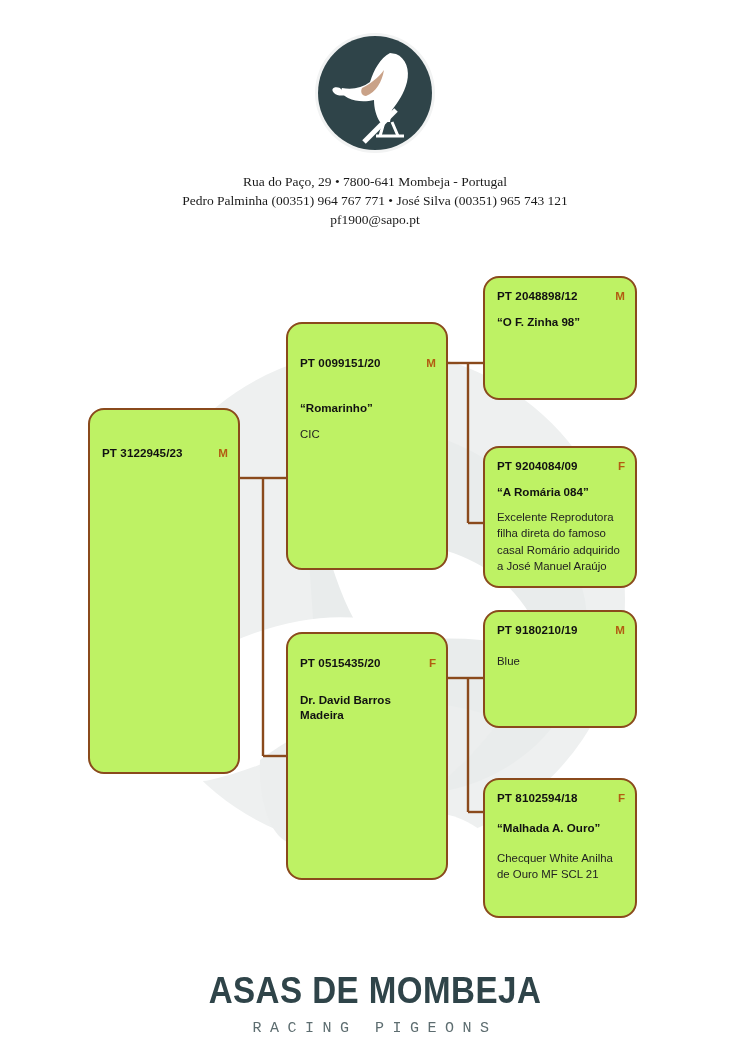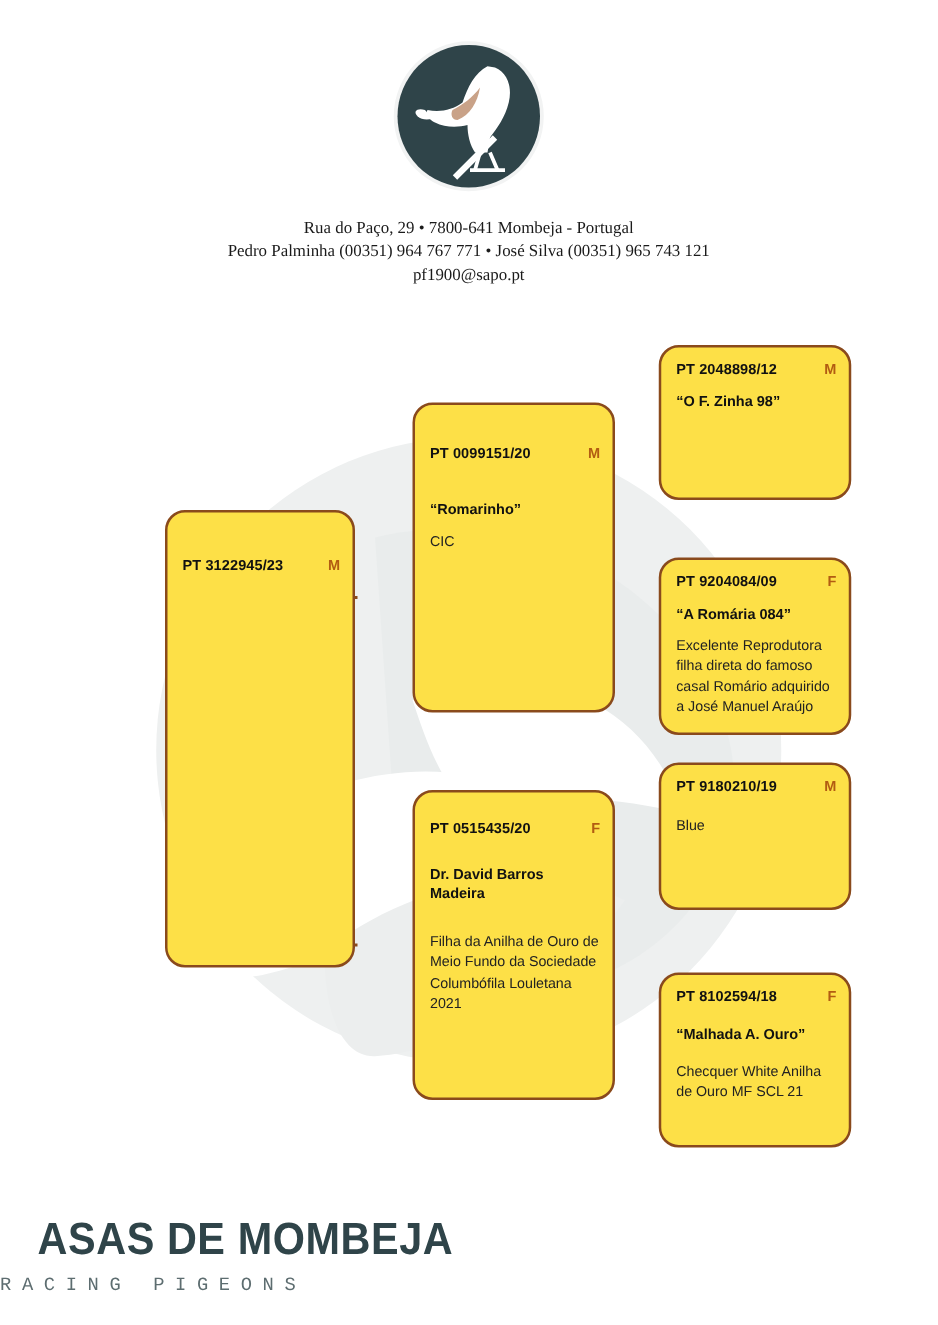--- a/index.html
+++ b/index.html
@@ -36,26 +36,25 @@
     font-size:13.5px;color:#1a1a1a;line-height:19px;
   }
   .addr div{white-space:nowrap;}
 
   
   .tree{position:absolute;left:0;top:0;width:750px;height:1060px;z-index:2;}
   .connectors{position:absolute;left:0;top:0;z-index:1;}
 
   .pbox{
     position:absolute;
-    background:#fde047;
+    background:#bef264;
     border:2.4px solid #8a4a1c;
     border-radius:16px;
     box-sizing:border-box;
     z-index:2;
-    margin-left:44px;
   }
   .pbox .row1{
     position:absolute;left:12px;right:10px;
     display:flex;justify-content:space-between;align-items:baseline;
   }
   .ring{
     font-size:11.6px;font-weight:bold;color:#111;letter-spacing:0.1px;
     white-space:nowrap;
   }
   .sex{
@@ -98,21 +97,21 @@
   #box-gp3{left:483px;top:610px;width:154px;height:118px;border-radius:16px;}
   #box-gp3 .row1{top:11px;}
   #box-gp3 .pnote{top:41px;}
 
   #box-gp4{left:483px;top:778px;width:154px;height:140px;}
   #box-gp4 .row1{top:11px;}
   #box-gp4 .pname{top:40px;}
   #box-gp4 .pnote{top:70px;}
 
   
-  .footer{position:absolute;left:0;top:970px;width:750px;text-align:left;z-index:3;}
+  .footer{position:absolute;left:0;top:970px;width:750px;text-align:center;z-index:3;}
   .brand{
     font-family:"Liberation Sans", sans-serif;
     font-weight:bold;font-size:36px;color:#2f4449;
     letter-spacing:0.5px;transform:scaleX(0.92);
     line-height:42px;
   }
   .brand-sub{
     font-family:Liberation Mono, monospace;
     font-size:15px;color:#5d6d70;letter-spacing:8.5px;
     margin-top:8px;
@@ -204,21 +203,20 @@
     <div class="pname">“Romarinho”</div>
     <div class="pnote">CIC</div>
   </div>
 
   <div class="pbox" id="box-dam">
     <div class="row1">
       <span class="ring">PT 0515435/20</span>
       <span class="sex">F</span>
     </div>
     <div class="pname">Dr. David Barros Madeira</div>
-    <div class="pnote">Filha da Anilha de Ouro de Meio Fundo da Sociedade Columbófila Louletana 2021</div>
   </div>
 
   <div class="pbox" id="box-gp1">
     <div class="row1">
       <span class="ring">PT 2048898/12</span>
       <span class="sex">M</span>
     </div>
     <div class="pname">“O F. Zinha 98”</div>
   </div>
 

